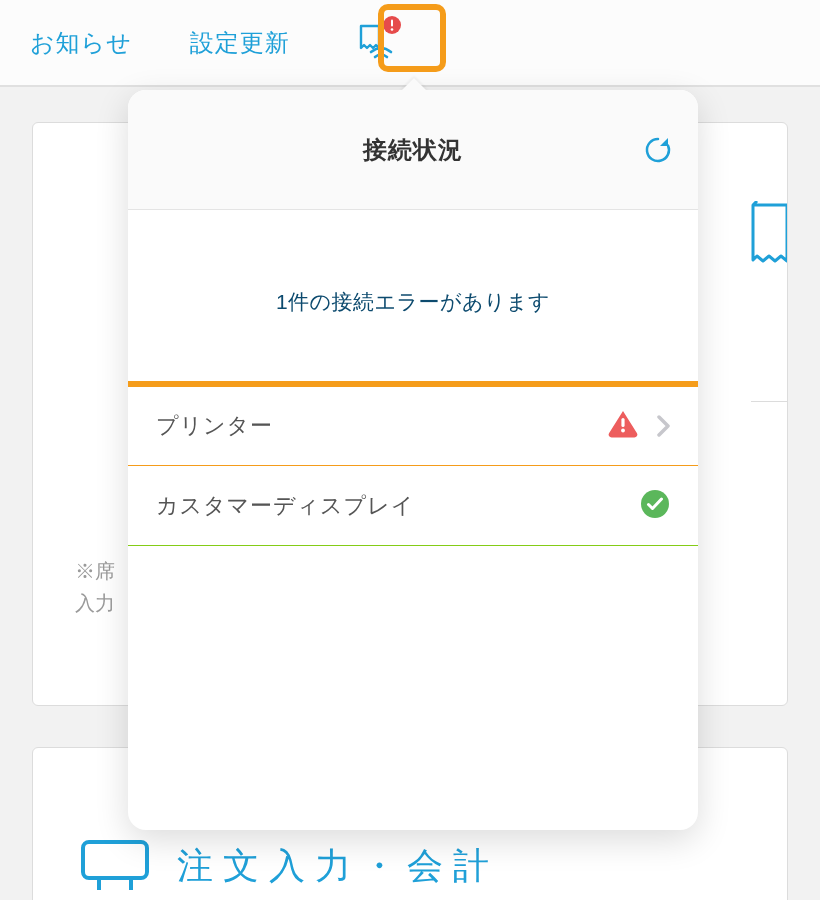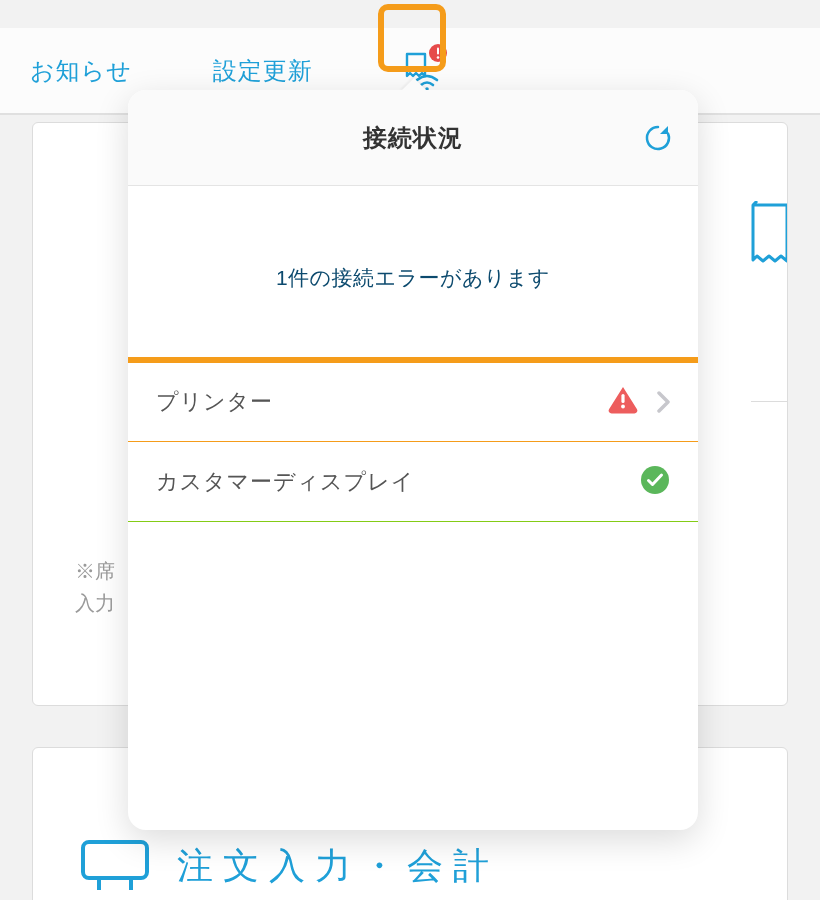--- a/index.html
+++ b/index.html
@@ -13,24 +13,23 @@
   }
 
   
   .topbar {
     height: 87px;
     background: #fcfcfc;
     border-bottom: 2px solid #e0e0e0;
     display: flex;
     align-items: center;
     padding-left: 30px;
-    gap: 81px;
+    gap: 58px;
     position: relative;
     z-index: 1;
-    margin-top: 28px;
   }
   .topbar .nav-link {
     color: #1fa0d8;
     font-size: 24px;
     letter-spacing: 1px;
     font-weight: 400;
     cursor: pointer;
   }
 
   .status-icon-wrap {
@@ -115,21 +114,21 @@
   }
   .popover {
     width: 100%;
     background: #ffffff;
     border-radius: 18px;
     box-shadow: 0 10px 34px rgba(0,0,0,0.14);
     overflow: hidden;
     min-height: 740px;
   }
   .popover-header {
-    height: 96px;
+    height: 120px;
     background: #fafafa;
     border-bottom: 1px solid #e4e4e4;
     display: flex;
     align-items: center;
     justify-content: center;
     position: relative;
   }
   .popover-title {
     font-size: 24px;
     font-weight: 600;

